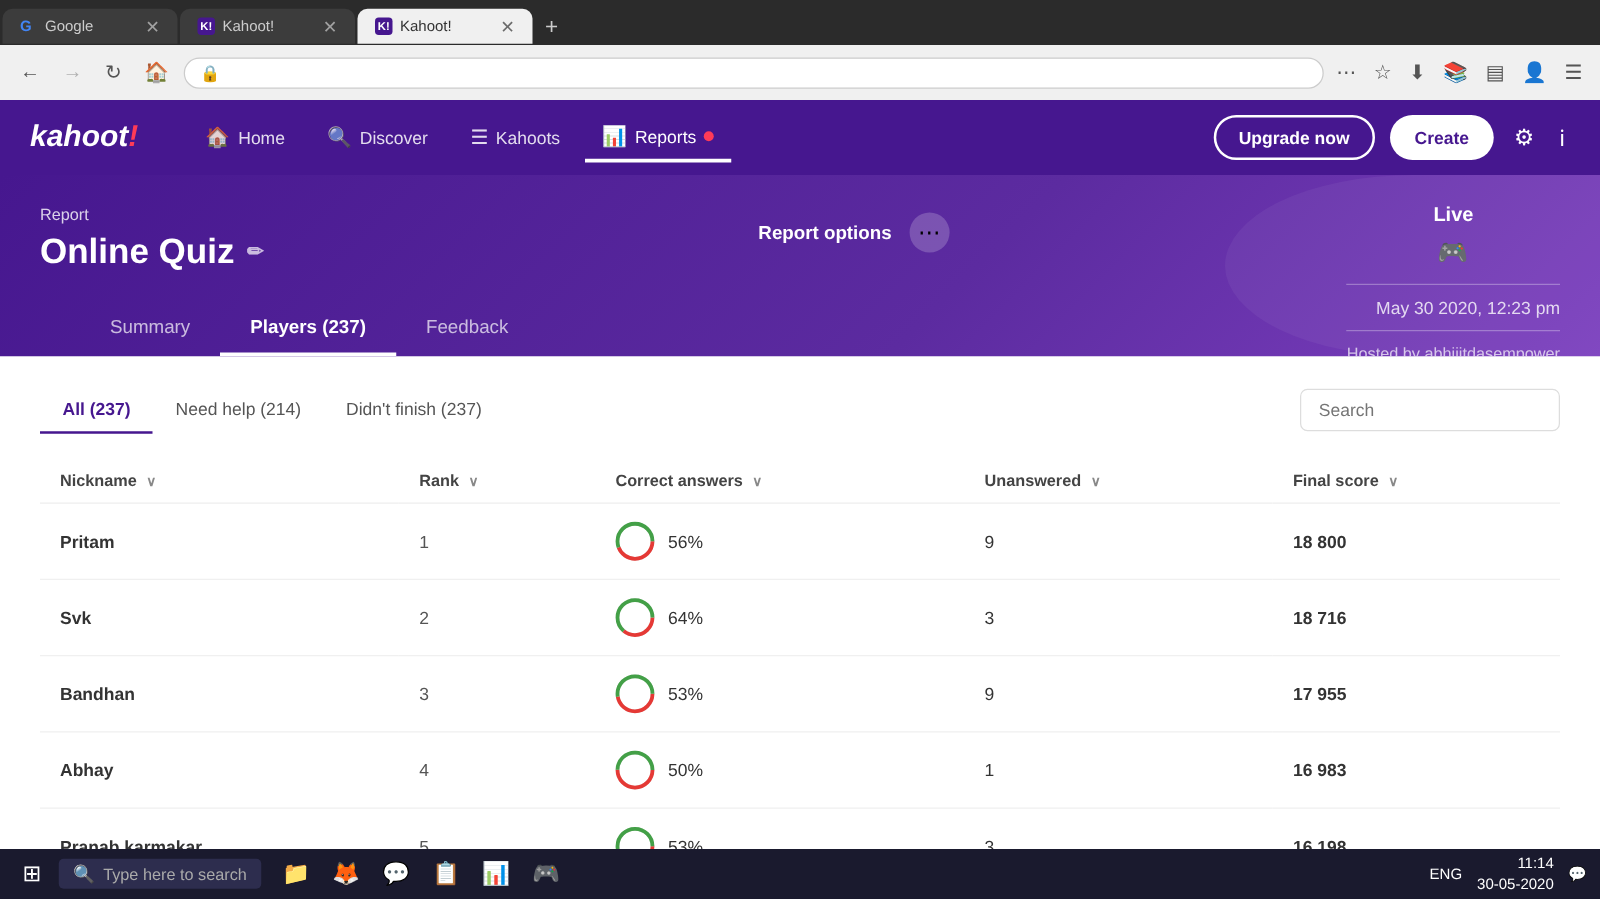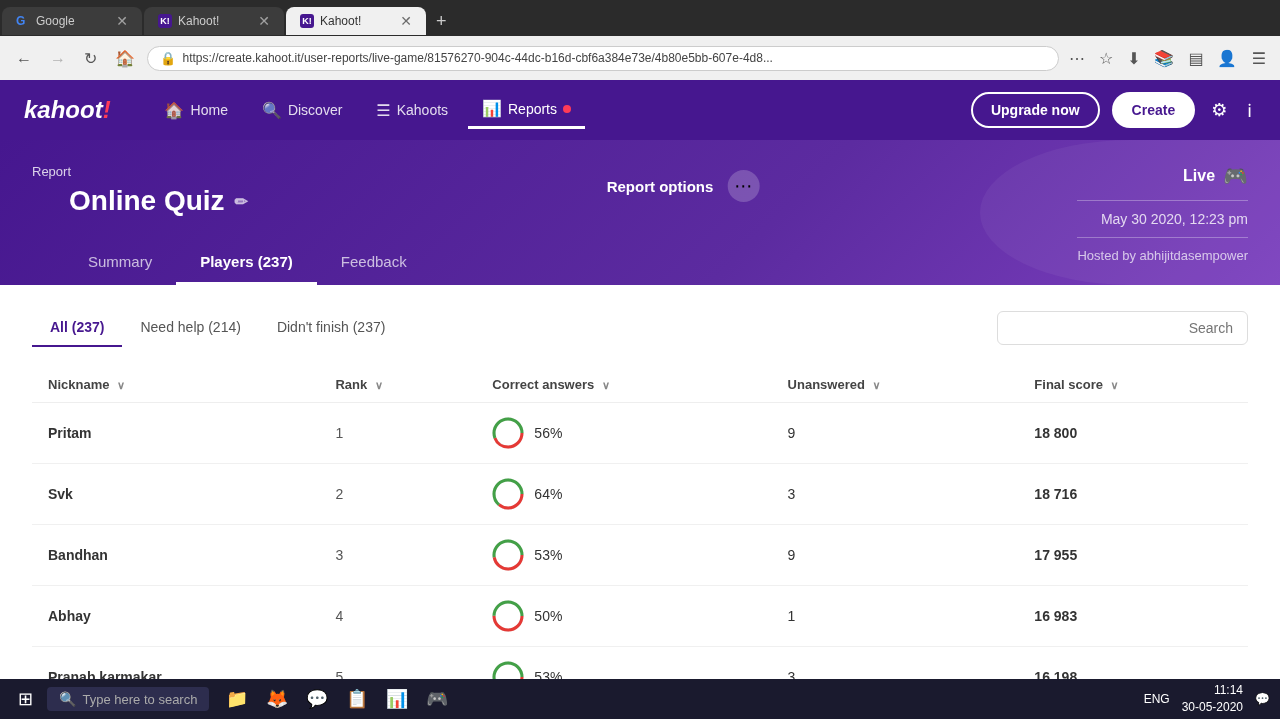--- a/index.html
+++ b/index.html
@@ -33,43 +33,43 @@
     .nav-link .icon { font-size: 16px; }
     .nav-right { display: flex; gap: 12px; }
     .upgrade-btn { background: none; border: 2px solid white; color: white; padding: 8px 18px; border-radius: 20px; font-size: 14px; font-weight: 600; cursor: pointer; }
     .create-btn { background: white; color: #46178f; padding: 8px 20px; border-radius: 20px; font-size: 14px; font-weight: 700; cursor: pointer; border: none; }
     .icon-btn { background: none; border: none; color: white; font-size: 18px; cursor: pointer; padding: 4px; }
 
     
     .report-header { background: linear-gradient(135deg, #46178f 0%, #5c2ba0 60%, #7b3fbe 100%); padding: 24px 32px 0; position: relative; overflow: hidden; }
     .report-header::after { content: ''; position: absolute; right: 0; top: 0; bottom: 0; width: 300px; background: rgba(255,255,255,0.05); border-radius: 50% 0 0 50%; }
     .report-label { color: rgba(255,255,255,0.8); font-size: 13px; margin-bottom: 6px; }
-    .report-title { color: white; font-size: 28px; font-weight: 700; margin-bottom: 24px; display: flex; align-items: center; gap: 10px; margin-left: 37px; }
+    .report-title { color: white; font-size: 28px; font-weight: 700; margin-bottom: 24px; display: flex; align-items: center; gap: 10px; }
     .edit-icon { font-size: 16px; color: rgba(255,255,255,0.7); cursor: pointer; }
     .report-options-dots { background: rgba(255,255,255,0.2); border-radius: 50%; width: 32px; height: 32px; display: flex; align-items: center; justify-content: center; font-size: 18px; }
     .report-meta { position: absolute; right: 32px; top: 24px; text-align: right; }
-    .live-badge { display: flex; align-items: center; gap: 8px; justify-content: flex-end; margin-bottom: 12px; }
+    .live-badge { display: flex; align-items: center; gap: 8px; justify-content: flex-end; margin-bottom: 12px; flex-direction: column; }
     .live-text { color: white; font-size: 16px; font-weight: 600; }
     .live-emoji { font-size: 20px; }
     .meta-date { color: rgba(255,255,255,0.8); font-size: 14px; margin-bottom: 6px; }
     .meta-host { color: rgba(255,255,255,0.7); font-size: 13px; }
 
     
     .report-tabs { display: flex; gap: 0; padding: 0 32px; margin-top: 10px; position: relative; z-index: 1; }
     .report-tab { color: rgba(255,255,255,0.7); padding: 12px 24px; font-size: 15px; font-weight: 500; cursor: pointer; border-bottom: 3px solid transparent; }
     .report-tab.active { color: white; font-weight: 700; border-bottom: 3px solid white; }
 
     
     .content { background: white; padding: 24px 32px; }
     .filter-bar { display: flex; align-items: center; gap: 24px; margin-bottom: 20px; }
     .filter-tabs { display: flex; gap: 0; }
     .filter-tab { padding: 10px 18px; font-size: 14px; color: #555; cursor: pointer; border-bottom: 2px solid transparent; }
     .filter-tab.active { color: #46178f; font-weight: 700; border-bottom: 2px solid #46178f; }
     .search-box { margin-left: auto; }
-    .search-input { border: 1px solid #ddd; border-radius: 6px; padding: 8px 14px; font-size: 14px; width: 251px; outline: none; text-align: right; }
+    .search-input { border: 1px solid #ddd; border-radius: 6px; padding: 8px 14px; font-size: 14px; width: 208px; outline: none; }
 
     
     .table { width: 100%; border-collapse: collapse; }
     .table thead th { padding: 10px 16px; text-align: left; font-size: 13px; font-weight: 600; color: #444; border-bottom: 1px solid #eee; cursor: pointer; }
     .table thead th .sort-icon { margin-left: 4px; font-size: 11px; color: #888; }
     .table tbody tr { border-bottom: 1px solid #f0f0f0; }
     .table tbody td { padding: 14px 16px; font-size: 14px; color: #333; }
     .table tbody td.nickname { font-weight: 600; }
     .table tbody td.rank { color: #555; }
     .table tbody td.score { font-weight: 700; color: #333; }
@@ -113,21 +113,20 @@
     <button class="tab-new">+</button>
   </div>
 
   <div class="nav-bar">
     <button class="nav-btn">←</button>
     <button class="nav-btn" style="opacity:0.4;">→</button>
     <button class="nav-btn">↻</button>
     <button class="nav-btn">🏠</button>
     <div class="address-bar">
       <span class="lock-icon">🔒</span>
-      <span class="address-text">https://create.kahoot.it/user-reports/live-game/81576270-904c-44dc-b16d-cbf6a384e73e/4b80e5bb-607e-4d8...</span>
     </div>
     <div class="nav-actions">
       <button class="nav-action-btn">⋯</button>
       <button class="nav-action-btn">☆</button>
       <button class="nav-action-btn">⬇</button>
       <button class="nav-action-btn">📚</button>
       <button class="nav-action-btn">▤</button>
       <button class="nav-action-btn">👤</button>
       <button class="nav-action-btn">☰</button>
     </div>

